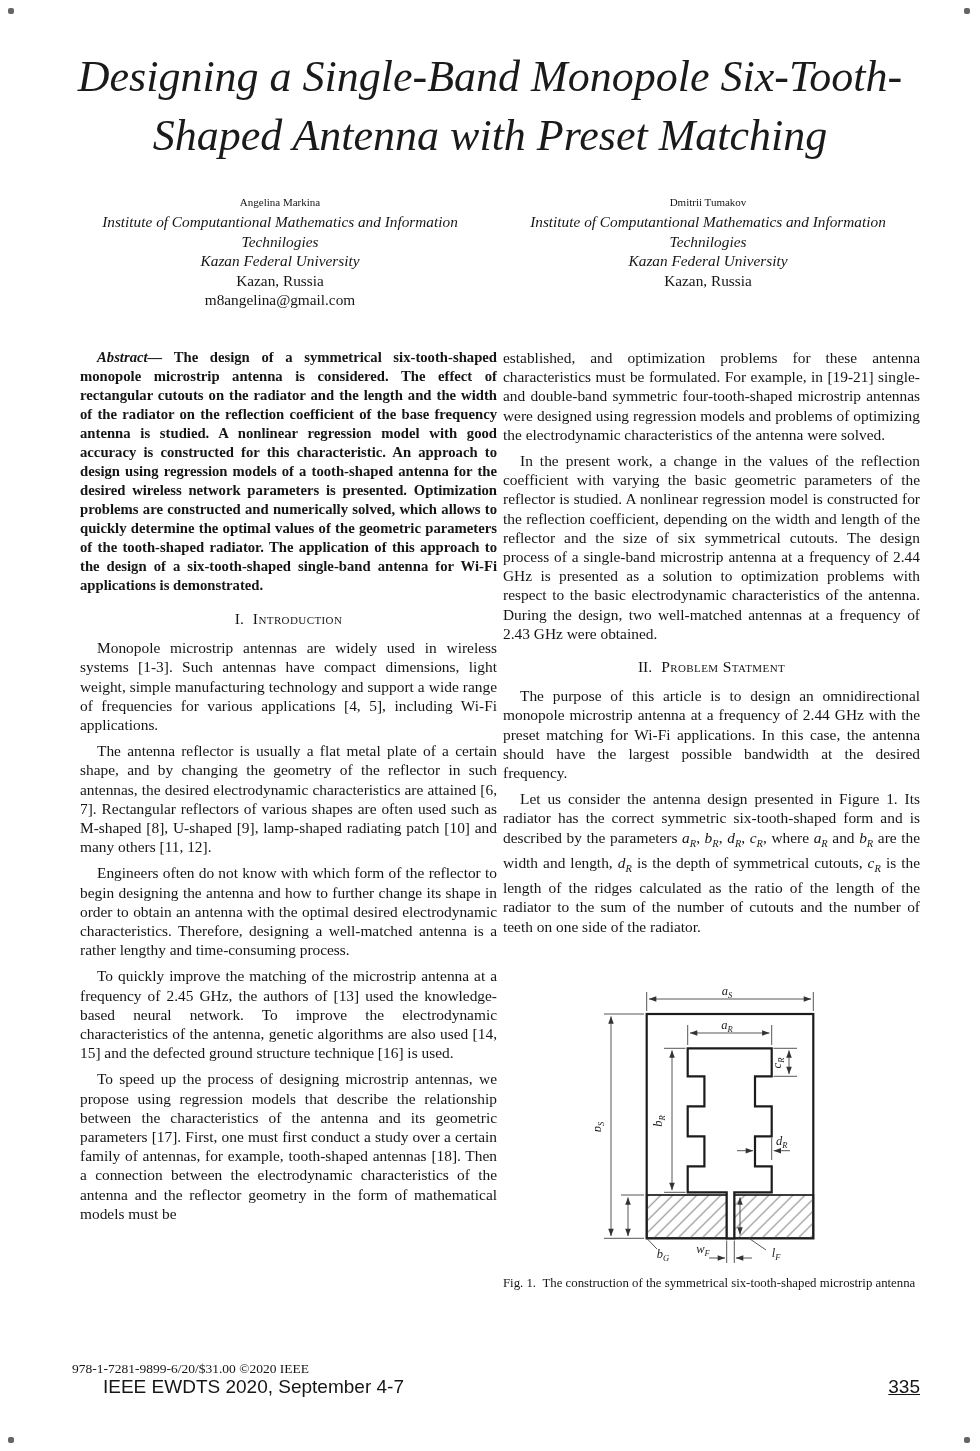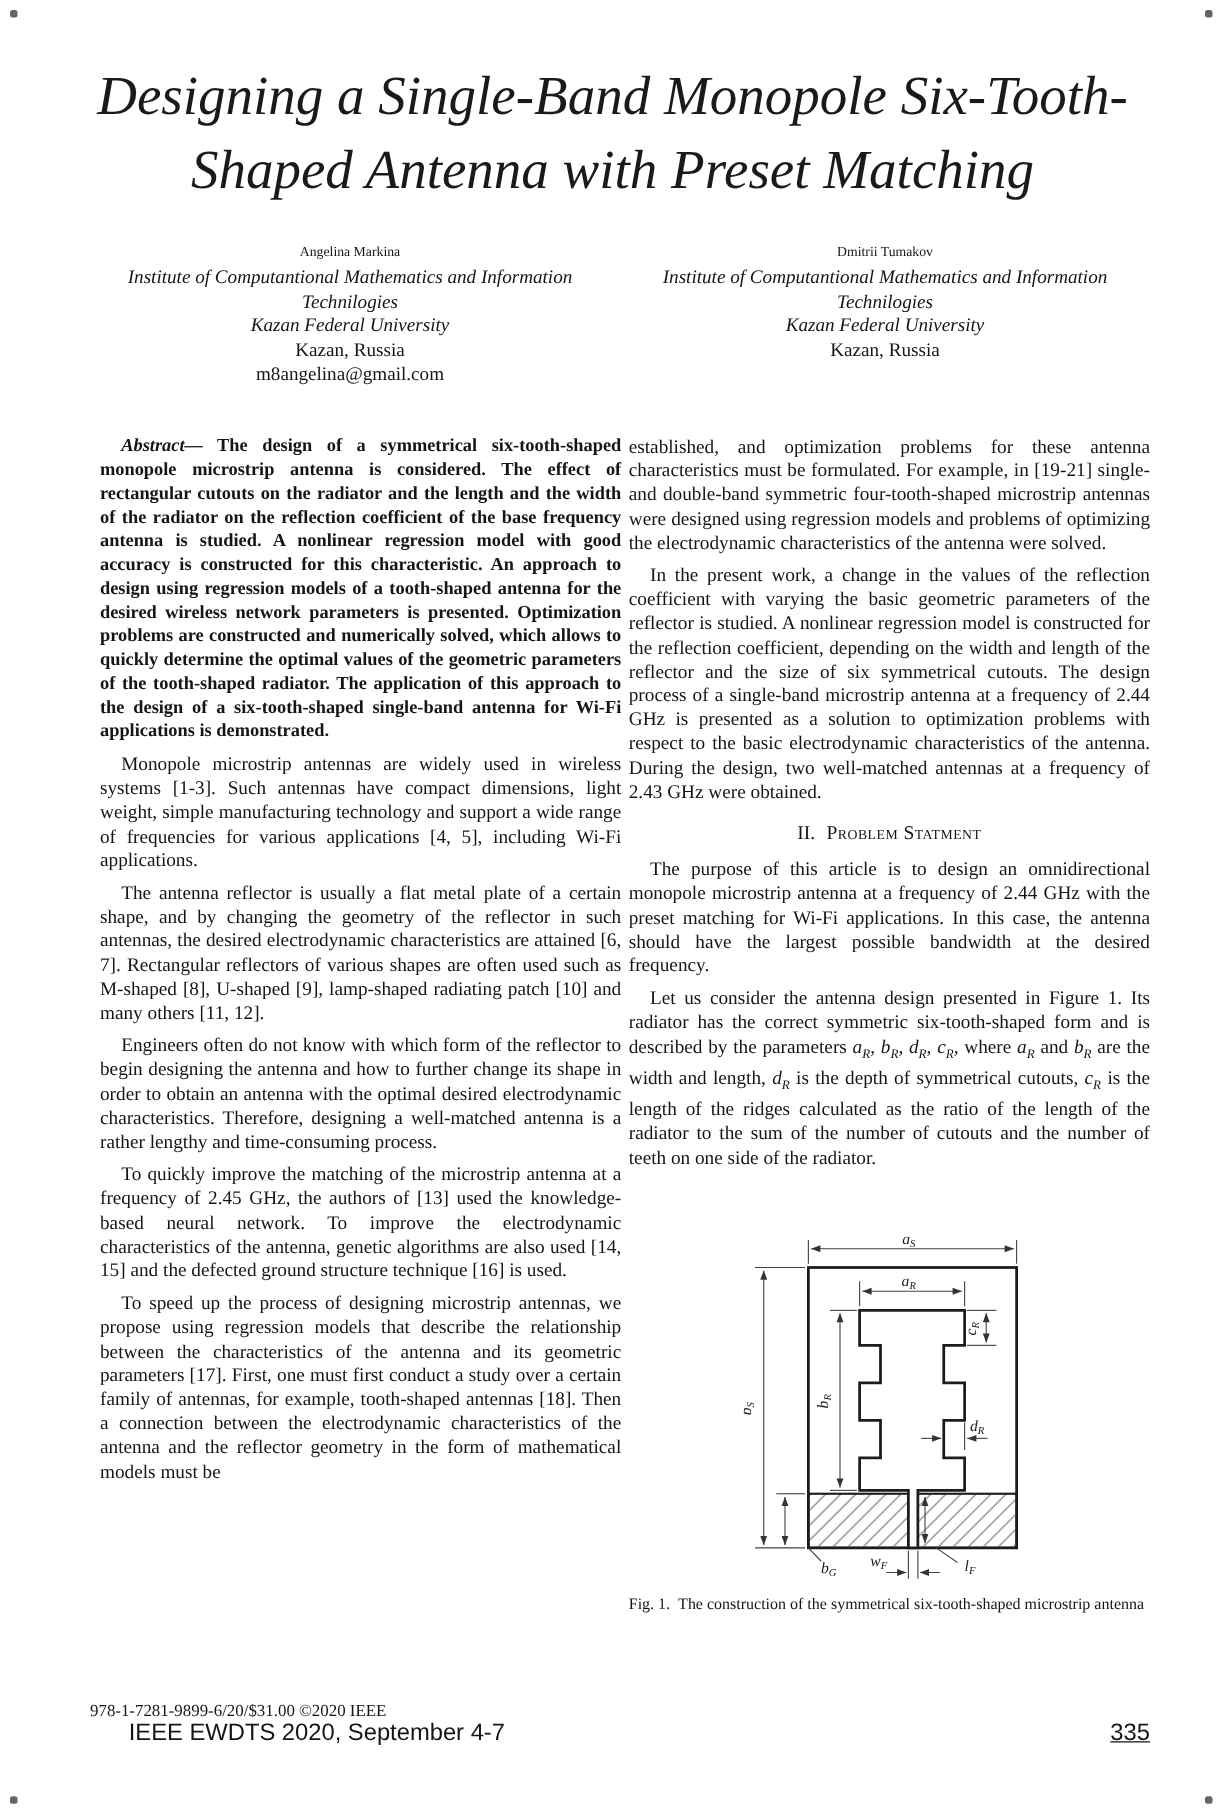--- a/index.html
+++ b/index.html
@@ -63,20 +63,23 @@
   <div class="affil">Institute of Computantional Mathematics and Information</div>
   <div class="affil">Technilogies</div>
   <div class="affil">Kazan Federal University</div>
   <div>Kazan, Russia</div>
 </div>
 
 <div class="col" style="left:61px;margin-left:19px;">
   <p class="abstract">
     <span class="lead">Abstract—</span><span> The design of a symmetrical six-tooth-shaped monopole microstrip antenna is considered. The effect of rectangular cutouts on the radiator and the length and the width of the radiator on the reflection coefficient of the base frequency antenna is studied. A nonlinear regression model with good accuracy is constructed for this characteristic. An approach to design using regression models of a tooth-shaped antenna for the desired wireless network parameters is presented. Optimization problems are constructed and numerically solved, which allows to quickly determine the optimal values of the geometric parameters of the tooth-shaped radiator. The application of this approach to the design of a six-tooth-shaped single-band antenna for Wi-Fi applications is demonstrated.</span>
   </p>
+  <h2 class="section">
+    <span class="num">I.</span><span class="sc">Introduction</span>
+  </h2>
   <p>Monopole microstrip antennas are widely used in wireless systems [1-3]. Such antennas have compact dimensions, light weight, simple manufacturing technology and support a wide range of frequencies for various applications [4, 5], including Wi-Fi applications.</p>
   <p>The antenna reflector is usually a flat metal plate of a certain shape, and by changing the geometry of the reflector in such antennas, the desired electrodynamic characteristics are attained [6, 7]. Rectangular reflectors of various shapes are often used such as M-shaped [8], U-shaped [9], lamp-shaped radiating patch [10] and many others [11, 12].</p>
   <p>Engineers often do not know with which form of the reflector to begin designing the antenna and how to further change its shape in order to obtain an antenna with the optimal desired electrodynamic characteristics. Therefore, designing a well-matched antenna is a rather lengthy and time-consuming process.</p>
   <p>To quickly improve the matching of the microstrip antenna at a frequency of 2.45 GHz, the authors of [13] used the knowledge-based neural network. To improve the electrodynamic characteristics of the antenna, genetic algorithms are also used [14, 15] and the defected ground structure technique [16] is used.</p>
   <p>To speed up the process of designing microstrip antennas, we propose using regression models that describe the relationship between the characteristics of the antenna and its geometric parameters [17]. First, one must first conduct a study over a certain family of antennas, for example, tooth-shaped antennas [18]. Then a connection between the electrodynamic characteristics of the antenna and the reflector geometry in the form of mathematical models must be</p>
 </div>
 
 <div class="col" style="left:503px;">
   <p class="noindent">established, and optimization problems for these antenna characteristics must be formulated. For example, in [19-21] single- and double-band symmetric four-tooth-shaped microstrip antennas were designed using regression models and problems of optimizing the electrodynamic characteristics of the antenna were solved.</p>
   <p>In the present work, a change in the values of the reflection coefficient with varying the basic geometric parameters of the reflector is studied. A nonlinear regression model is constructed for the reflection coefficient, depending on the width and length of the reflector and the size of six symmetrical cutouts. The design process of a single-band microstrip antenna at a frequency of 2.44 GHz is presented as a solution to optimization problems with respect to the basic electrodynamic characteristics of the antenna. During the design, two well-matched antennas at a frequency of 2.43 GHz were obtained.</p>

